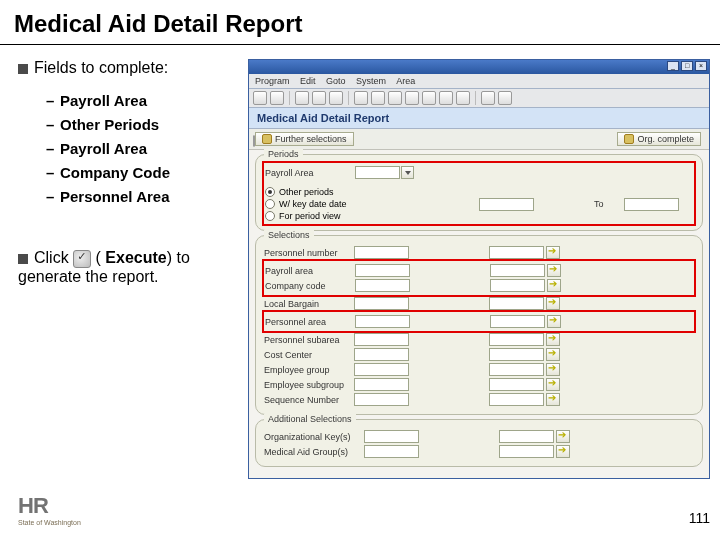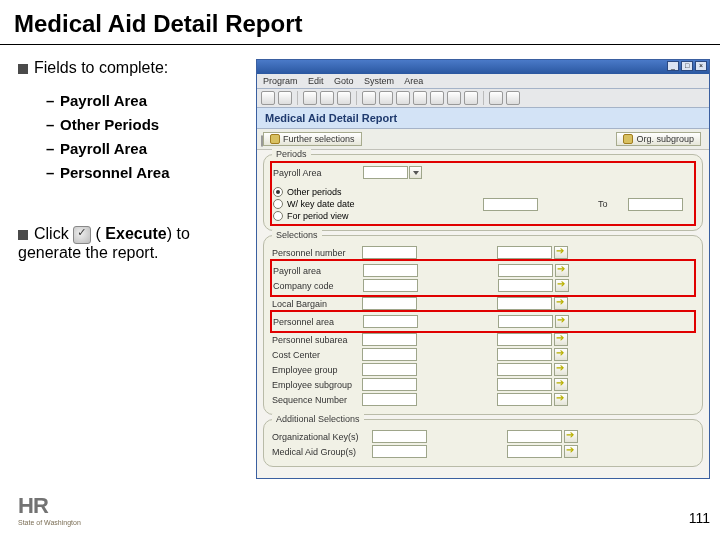--- a/index.html
+++ b/index.html
@@ -13,21 +13,21 @@
   }
   .slide-title {
     font-size: 24px;
     font-weight: bold;
     padding: 10px 14px 6px;
     border-bottom: 1px solid #000;
   }
   .content-wrap {
     display: flex;
     padding: 14px 10px 0 18px;
-    gap: 8px;
+    gap: 0;
   }
   .left-col {
     width: 230px;
     font-size: 16px;
   }
   .bullet-sq {
     display: inline-block;
     width: 10px; height: 10px;
     background: #4a4a4a;
     margin-right: 6px;
@@ -241,20 +241,21 @@
 
 <div class="content-wrap">
   <div class="left-col">
     <div class="fields-heading">
       <span class="bullet-sq"></span><span>Fields to complete:</span>
     </div>
     <ul class="sublist">
       <li><span class="dash">–</span><span>Payroll Area</span></li>
       <li><span class="dash">–</span><span>Other Periods</span></li>
       <li><span class="dash">–</span><span>Payroll Area</span></li>
+      <li><span class="dash">–</span><span>Company Code</span></li>
       <li><span class="dash">–</span><span>Personnel Area</span></li>
     </ul>
     <div class="click-line">
       <span class="bullet-sq"></span><span>Click</span>
       <span class="exec-icon"></span>
       ( <b>Execute</b><span>) to generate the report.</span>
     </div>
   </div>
 
   <div class="sap-window">
@@ -291,21 +292,21 @@
     </div>
     <div class="sap-screen-title">Medical Aid Detail Report</div>
     <div class="sap-subtool">
       <span class="tbico" style="background:radial-gradient(#fff,#bbb)"></span>
       <span class="sap-button">
           <span class="ic"></span>
           <span>Further selections</span>
         </span>
       <span class="sap-button right">
           <span class="ic"></span>
-          <span>Org. subgroup</span>
+          <span>Org. complete</span>
         </span>
     </div>
 
     <div class="panel">
       <div class="panel-title">Periods</div>
       <div class="panel-body">
         <div class="hlbox-red">
           <div class="field-row">
             <span class="field-label">Payroll Area</span>
             <span class="field-input"></span>

